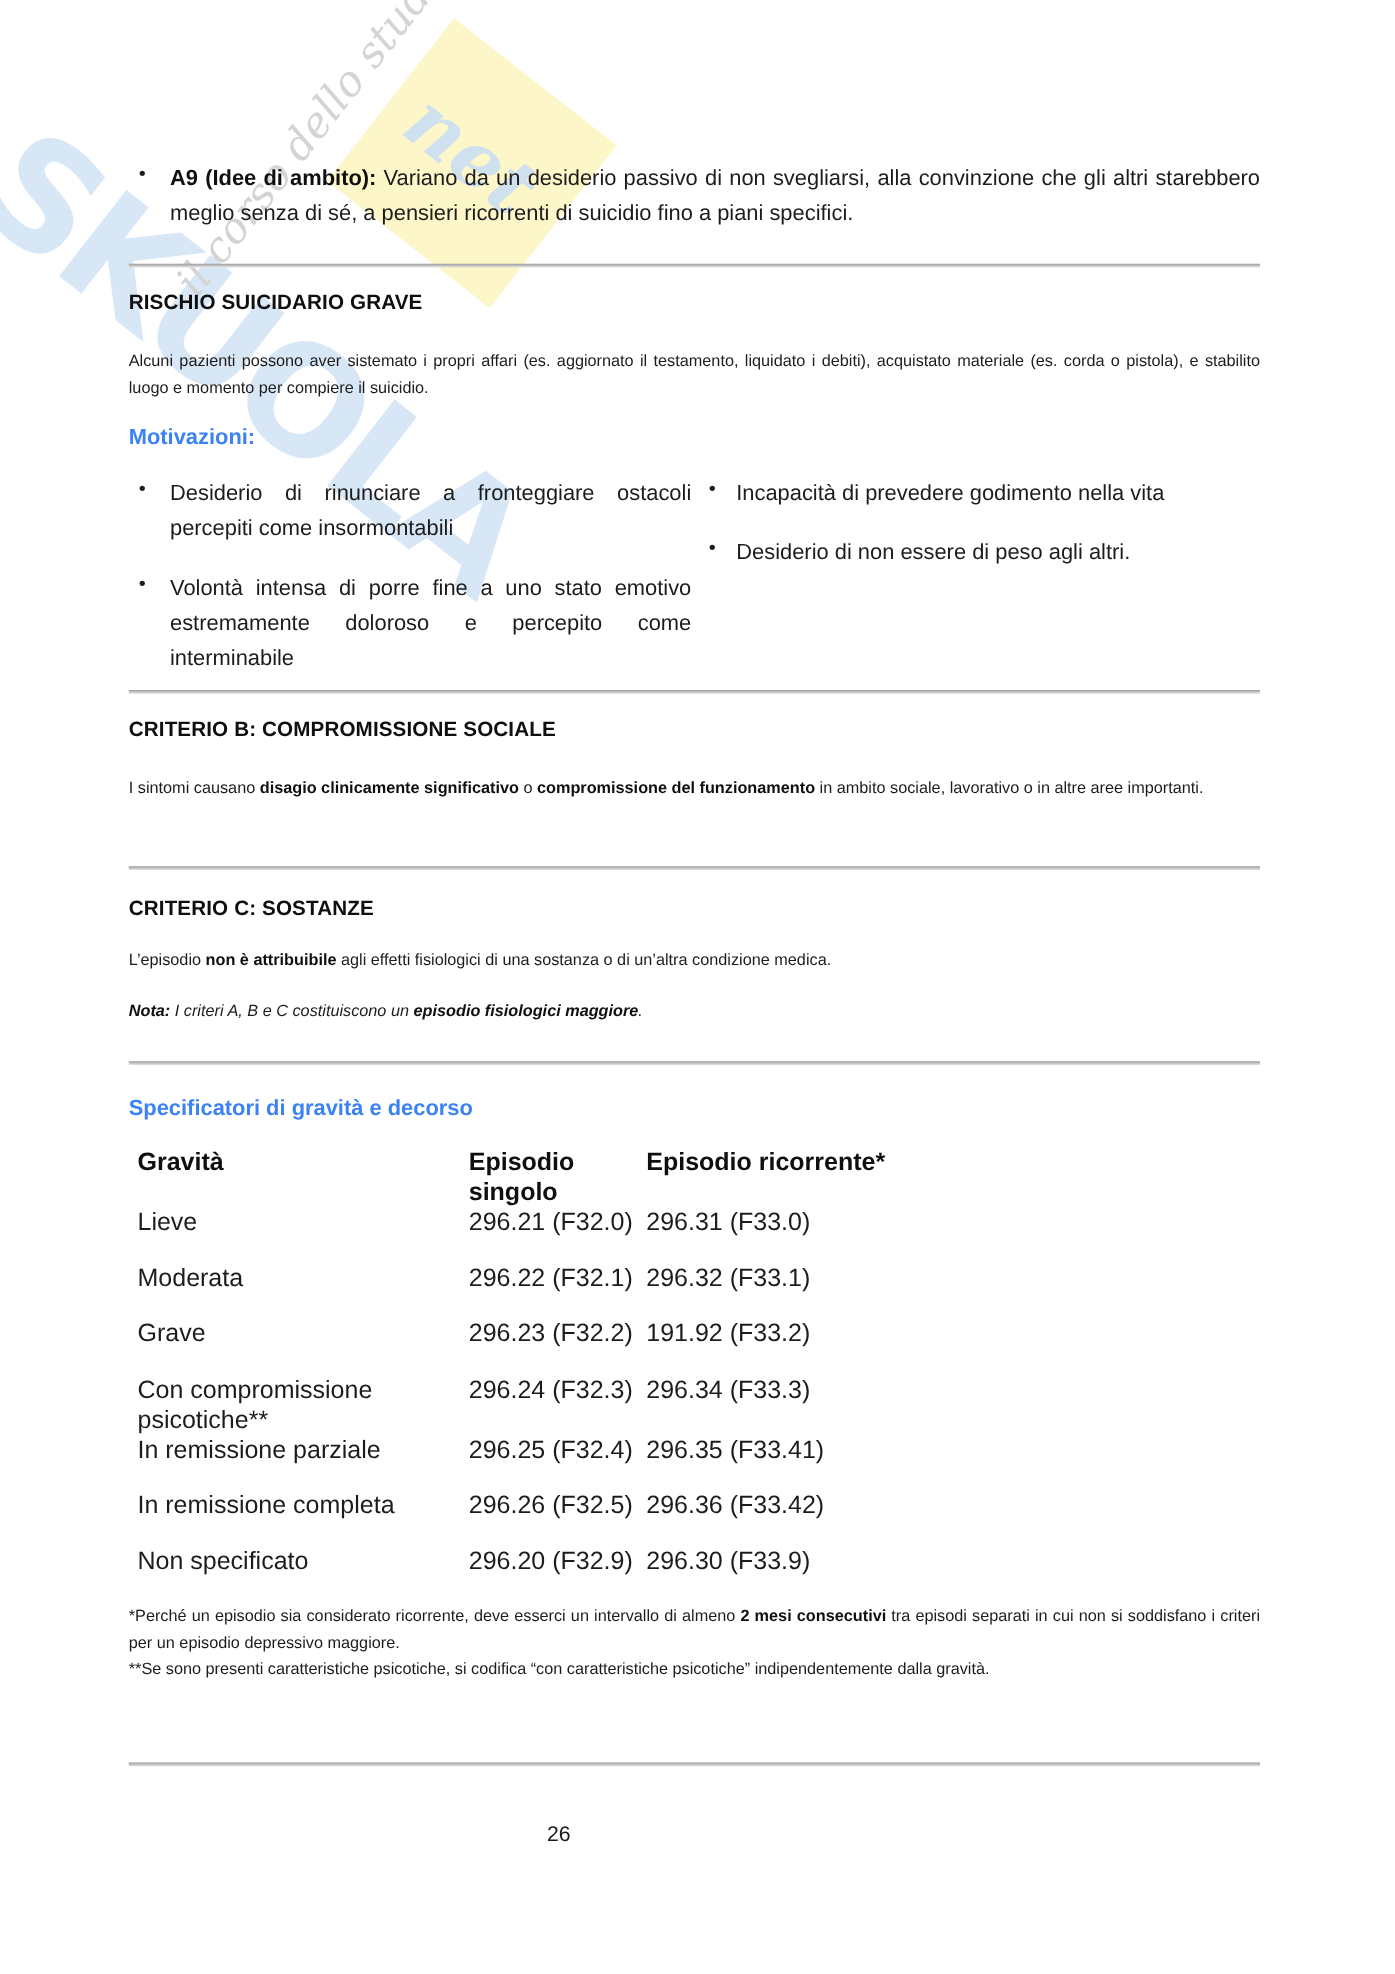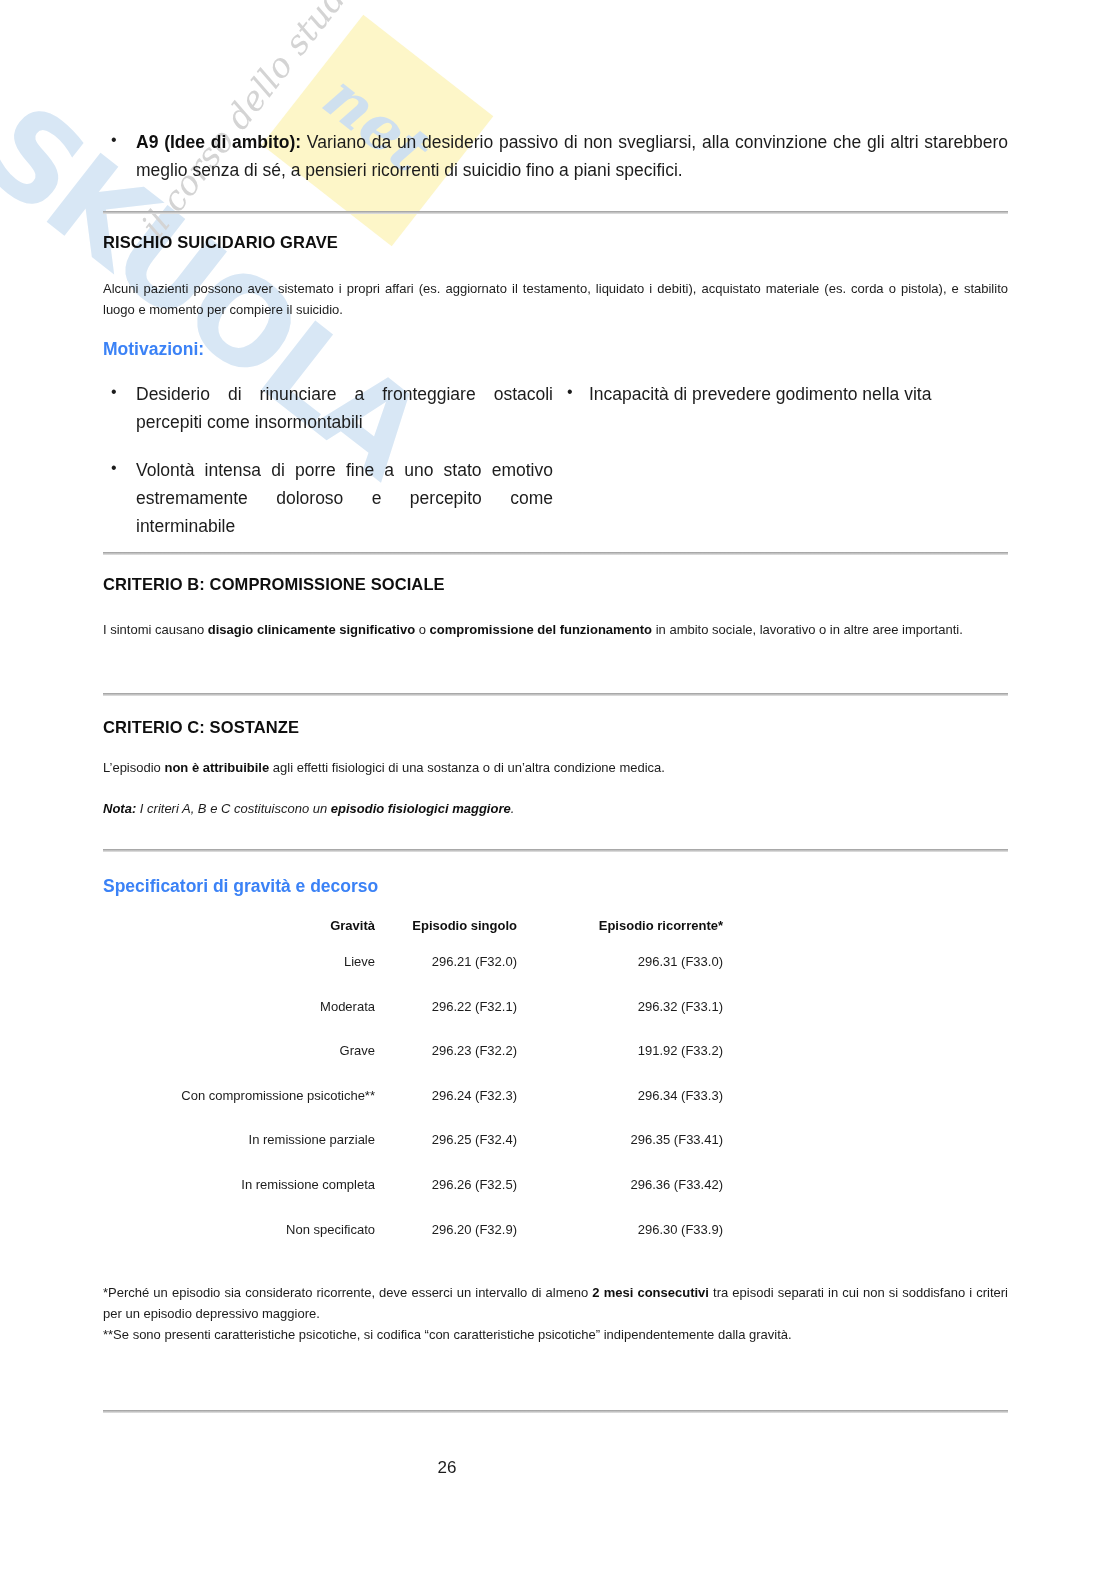--- a/index.html
+++ b/index.html
@@ -158,24 +158,24 @@
   .col-right ul.blist > li { padding-left: 36px; }
   .col-right ul.blist > li::before { left: 14px; }
 
   
   table.spec {
     border-collapse: collapse;
     width: 620px;
     table-layout: fixed;
   }
   table.spec th, table.spec td {
-    text-align: right;
+    text-align: left;
     vertical-align: top;
     padding: 0;
-    font-size: 13px;
+    font-size: 20px;
     color: #1c1c1c;
     line-height: 1.2;
     height: 44.6px;
   }
   table.spec th {
     font-weight: 700;
     color: #0f0f0f;
     height: 36px;
   }
   table.spec col.c1 { width: 272px; }
@@ -227,20 +227,21 @@
     <div class="block two-col" style="top:380px;">
       <div class="col-left">
         <ul class="blist">
           <li>Desiderio di rinunciare a fronteggiare ostacoli percepiti come insormontabili</li>
           <li>Volontà intensa di porre fine a uno stato emotivo estremamente doloroso e percepito come interminabile</li>
         </ul>
       </div>
       <div class="col-right">
         <ul class="blist">
           <li>Incapacità di prevedere godimento nella vita</li>
+          <li>Desiderio di non essere di peso agli altri.</li>
         </ul>
       </div>
     </div>
 
     <div class="sep" style="top:552px;"></div>
 
     <div class="block heading" style="top:575px;">CRITERIO B: COMPROMISSIONE SOCIALE</div>
 
     <div class="block body-text" style="top:619px;"><span>I sintomi causano </span><b>disagio clinicamente significativo</b><span> o </span><b>compromissione del funzionamento</b><span> in ambito sociale, lavorativo o in altre aree importanti.</span></div>
 

